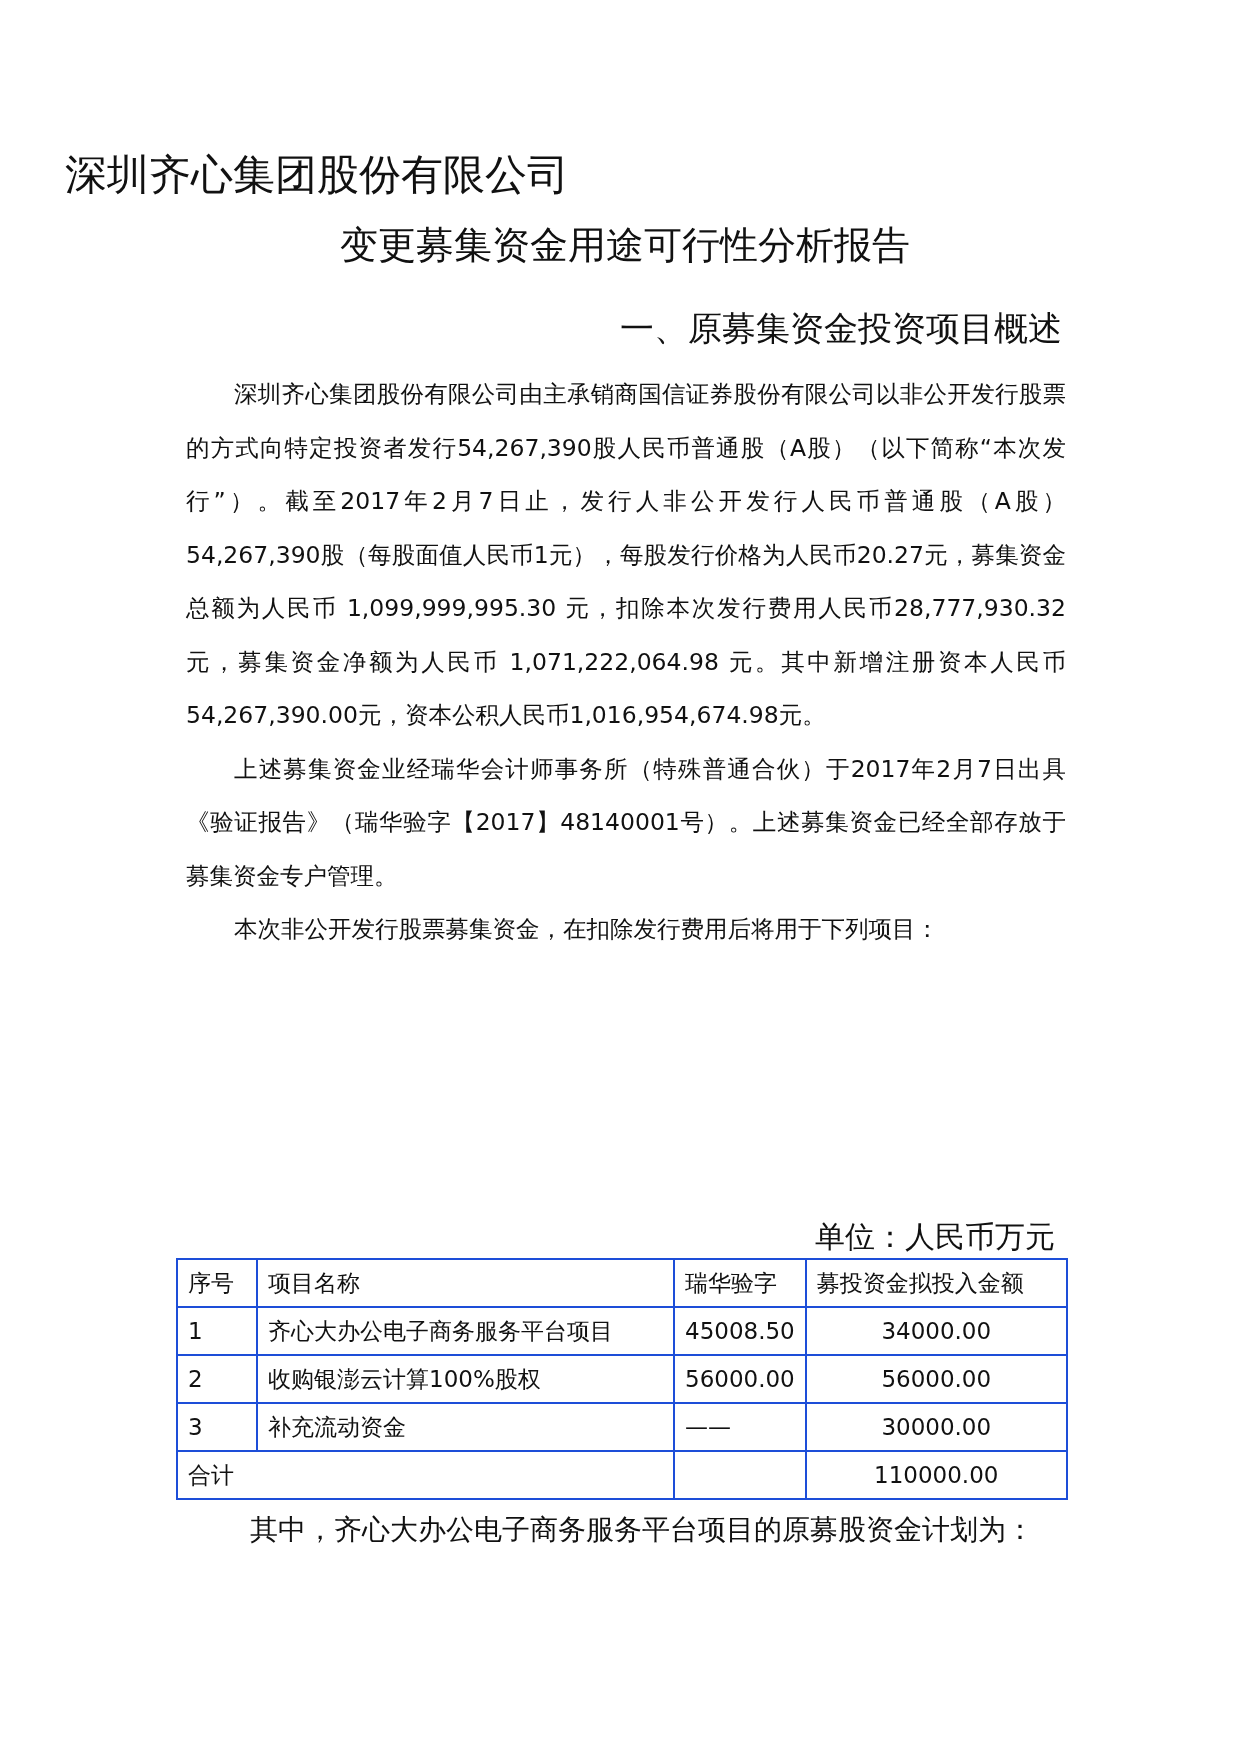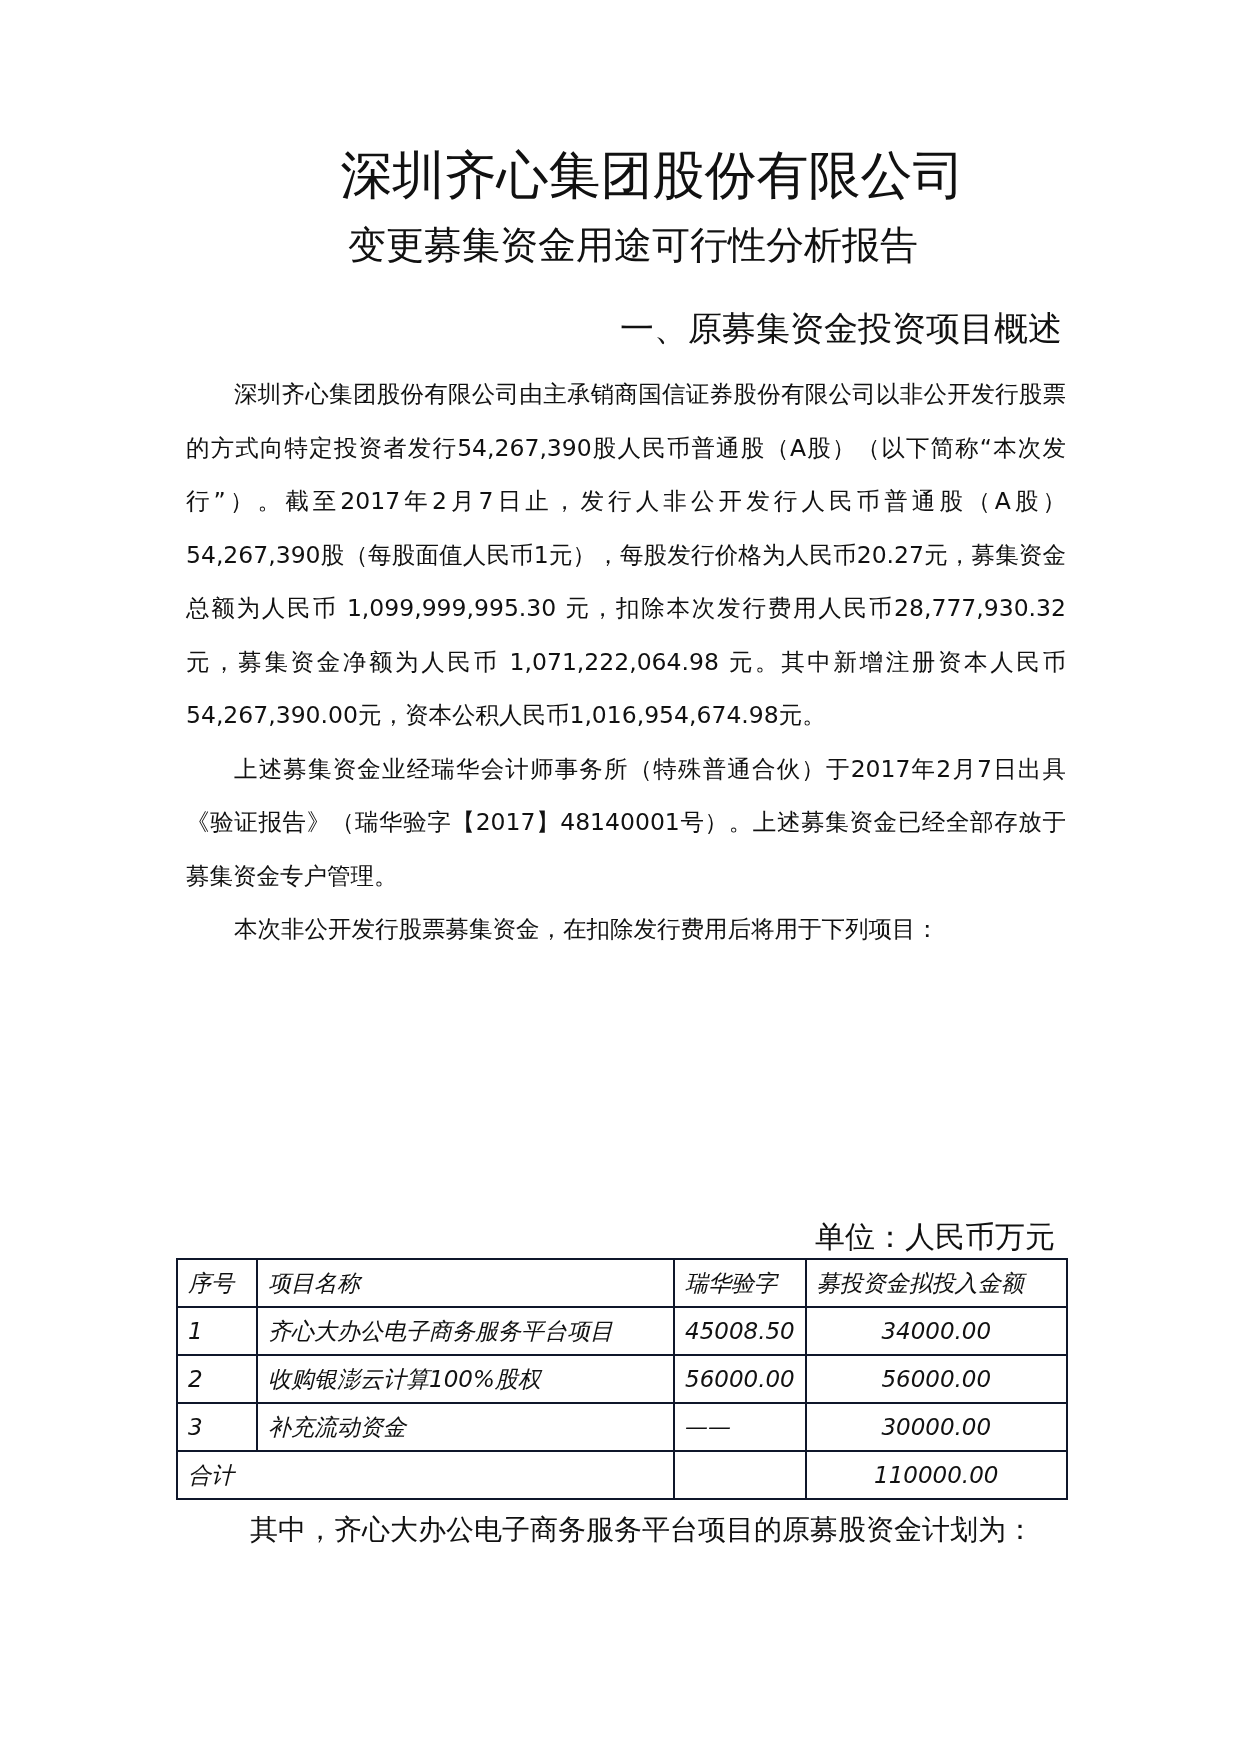--- a/index.html
+++ b/index.html
@@ -1,30 +1,30 @@
 <!DOCTYPE html>
 <html><head>
 <meta charset="utf-8">
 <style>
   html, body { margin: 0; padding: 0; background: #ffffff; }
   body { width: 1240px; height: 1754px; position: relative; overflow: hidden;
          font-family: "DejaVu Sans", "Liberation Sans", sans-serif; color: #111; }
-  .title1 { position: absolute; left: 0; width: 1240px; top: 150px; text-align: center;
-            font-size: 52px; line-height: 50px; letter-spacing: 0px; }
+  .title1 { position: absolute; left: 0; width: 1240px; top: 150px; 
+            font-size: 42px; line-height: 50px; letter-spacing: 0px; }
   .title1 span { display: inline-block; margin-left: 65px; }
-  .title2 { position: absolute; left: 340px; top: 220px; font-size: 38px; line-height: 50px; margin-left: 8px; }
+  .title2 { position: absolute; left: 340px; top: 220px; font-size: 38px; line-height: 50px; }
   .section { position: absolute; right: 178px; top: 285px; font-size: 34px; line-height: 46px; margin-top: 20px; }
   .body { position: absolute; left: 186px; width: 880px; top: 368px; font-size: 23.5px;
           line-height: 53.5px; }
   .body p { margin: 0; text-indent: 48px; text-align: justify; }
   .unit { position: absolute; right: 185px; top: 1222px; font-size: 30px; line-height: 30px; }
   table.funds { position: absolute; left: 176px; top: 1258px; border-collapse: collapse;
                 font-size: 23px; }
-  table.funds td { border: 2px solid #0f172a; height: 46px; padding: 0 10px; vertical-align: middle;
-                   white-space: nowrap; font-style: italic; }
+  table.funds td { border: 2px solid #1d4ed8; height: 46px; padding: 0 10px; vertical-align: middle;
+                   white-space: nowrap; }
   .c1 { width: 58px; } .c2 { width: 395px; } .c3 { width: 108px; } .c4 { width: 239px; }
   .num-center { text-align: center; }
   .after { position: absolute; left: 250px; top: 1510px; font-size: 28px; line-height: 40px; }
 </style>
 </head>
 <body>
 
 <div class="title1">
   <span>深圳齐心集团股份有限公司</span>
 </div>

